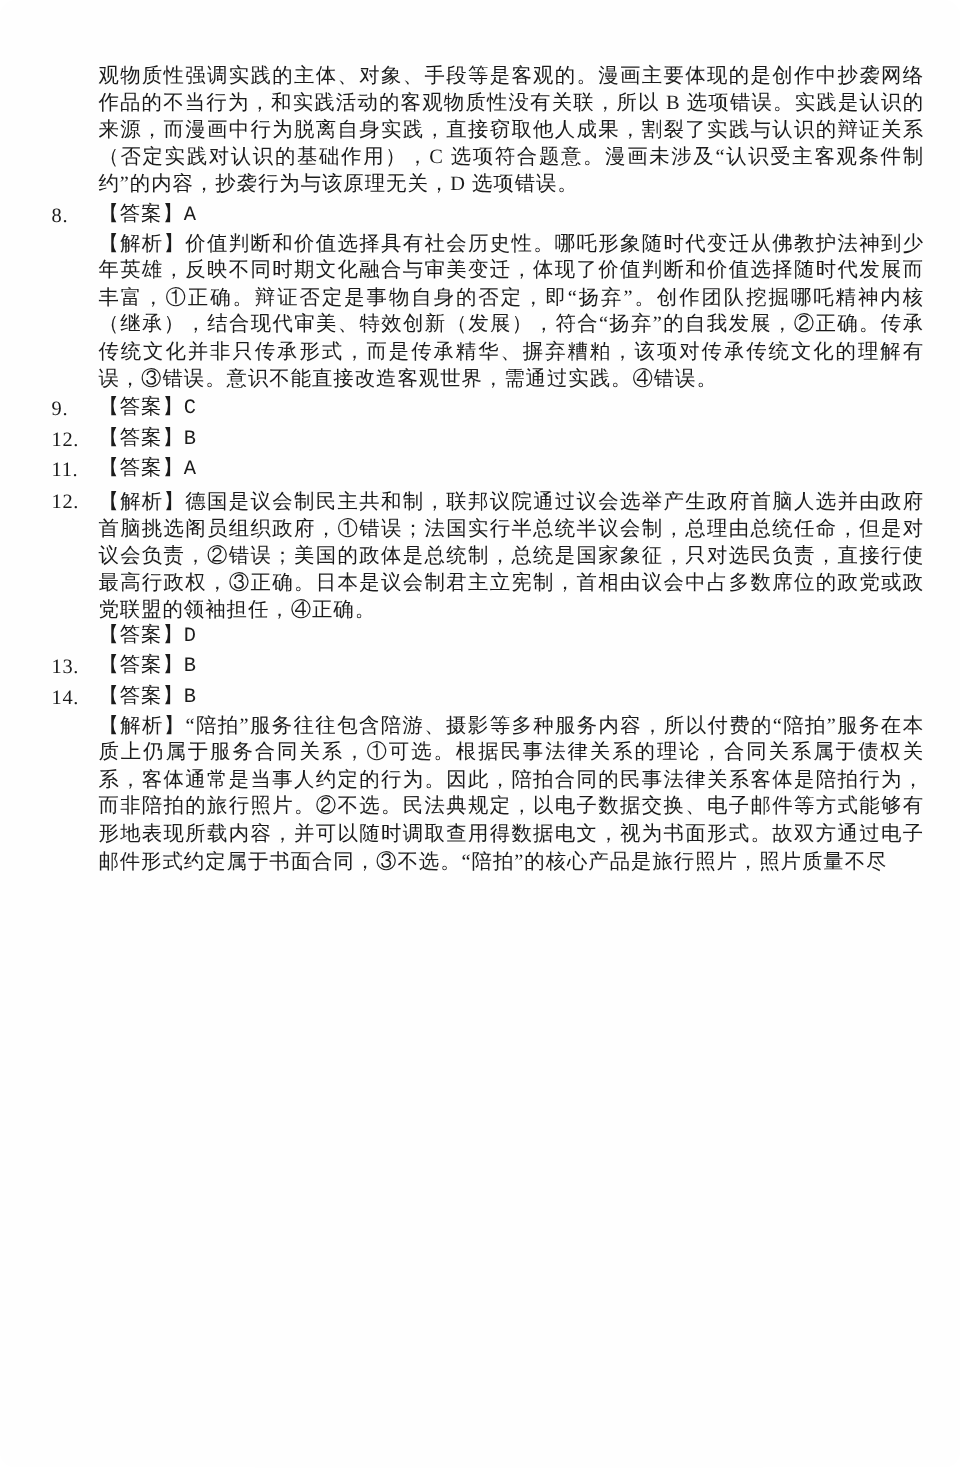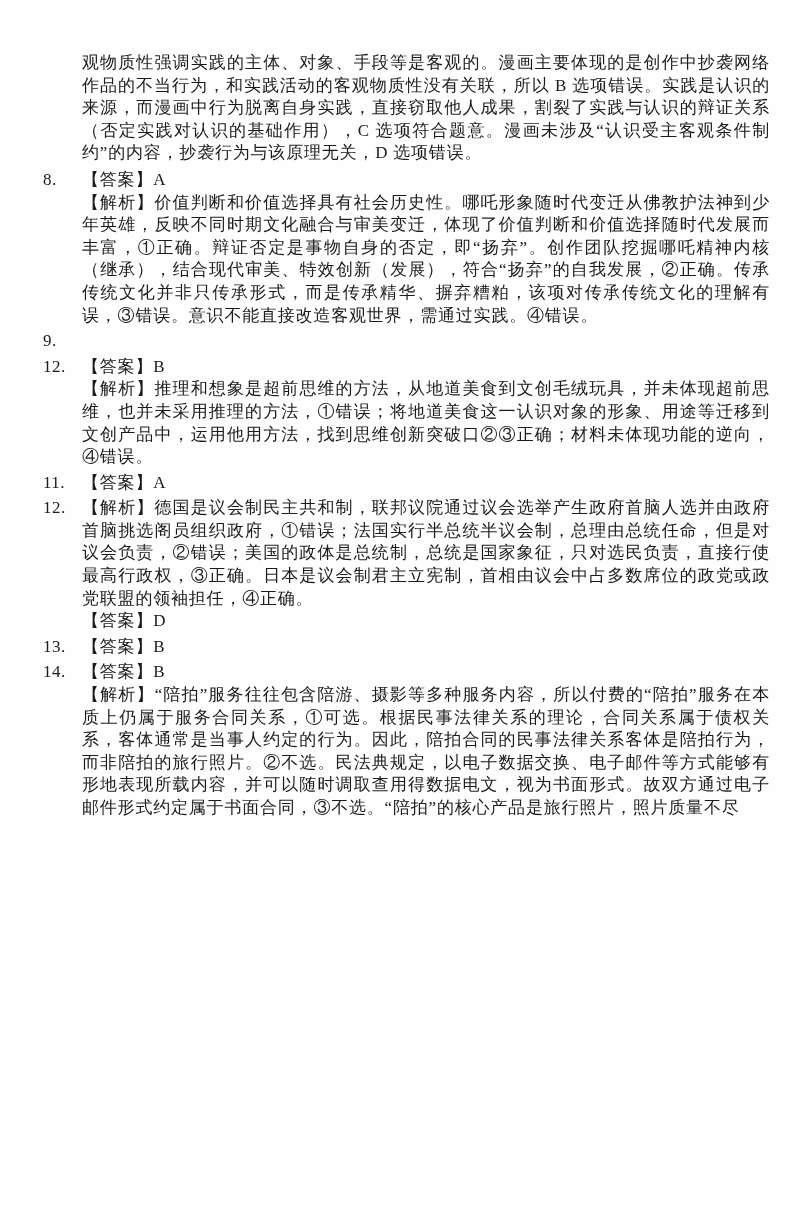--- a/index.html
+++ b/index.html
@@ -43,20 +43,21 @@
     line-height: 22.6px;
     letter-spacing: 0.5px;
     text-align: left;
   }
   .item-body {
     flex: 1 1 auto;
     min-width: 0;
   }
   .answer-line {
     white-space: nowrap;
+    font-family: Liberation Mono, monospace;
   }
   .label {
     font-weight: normal;
   }
 </style>
 </head>
 <body>
 
 <div class="page">
 
@@ -66,28 +67,28 @@
     <div class="item-number">8.</div>
     <div class="item-body">
       <div class="txt answer-line"><span class="label">【答案】</span><span>A</span></div>
       <div class="txt"><span class="label">【解析】</span><span>价值判断和价值选择具有社会历史性。哪吒形象随时代变迁从佛教护法神到少年英雄，反映不同时期文化融合与审美变迁，体现了价值判断和价值选择随时代发展而丰富，①正确。辩证否定是事物自身的否定，即“扬弃”。创作团队挖掘哪吒精神内核（继承），结合现代审美、特效创新（发展），符合“扬弃”的自我发展，②正确。传承传统文化并非只传承形式，而是传承精华、摒弃糟粕，该项对传承传统文化的理解有误，③错误。意识不能直接改造客观世界，需通过实践。④错误。</span></div>
     </div>
   </div>
 
   <div class="item">
     <div class="item-number">9.</div>
     <div class="item-body">
+      <div class="txt answer-line"><span class="label">【答案】</span><span>C</span></div>
     </div>
   </div>
 
   <div class="item">
     <div class="item-number">12.</div>
     <div class="item-body">
       <div class="txt answer-line"><span class="label">【答案】</span><span>B</span></div>
-      <div class="txt"><span class="label">【解析】</span><span>推理和想象是超前思维的方法，从地道美食到文创毛绒玩具，并未体现超前思维，也并未采用推理的方法，①错误；将地道美食这一认识对象的形象、用途等迁移到文创产品中，运用他用方法，找到思维创新突破口②③正确；材料未体现功能的逆向，④错误。</span></div>
     </div>
   </div>
 
   <div class="item">
     <div class="item-number">11.</div>
     <div class="item-body">
       <div class="txt answer-line"><span class="label">【答案】</span><span>A</span></div>
     </div>
   </div>
 

